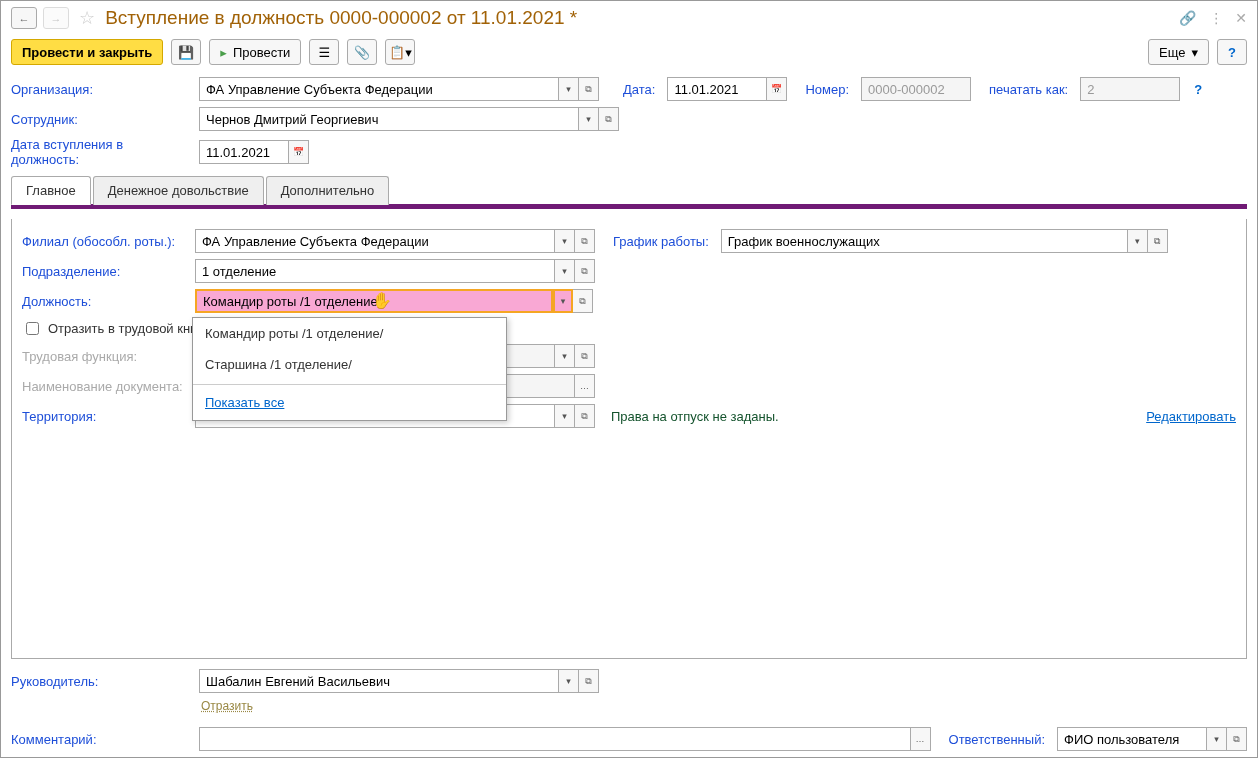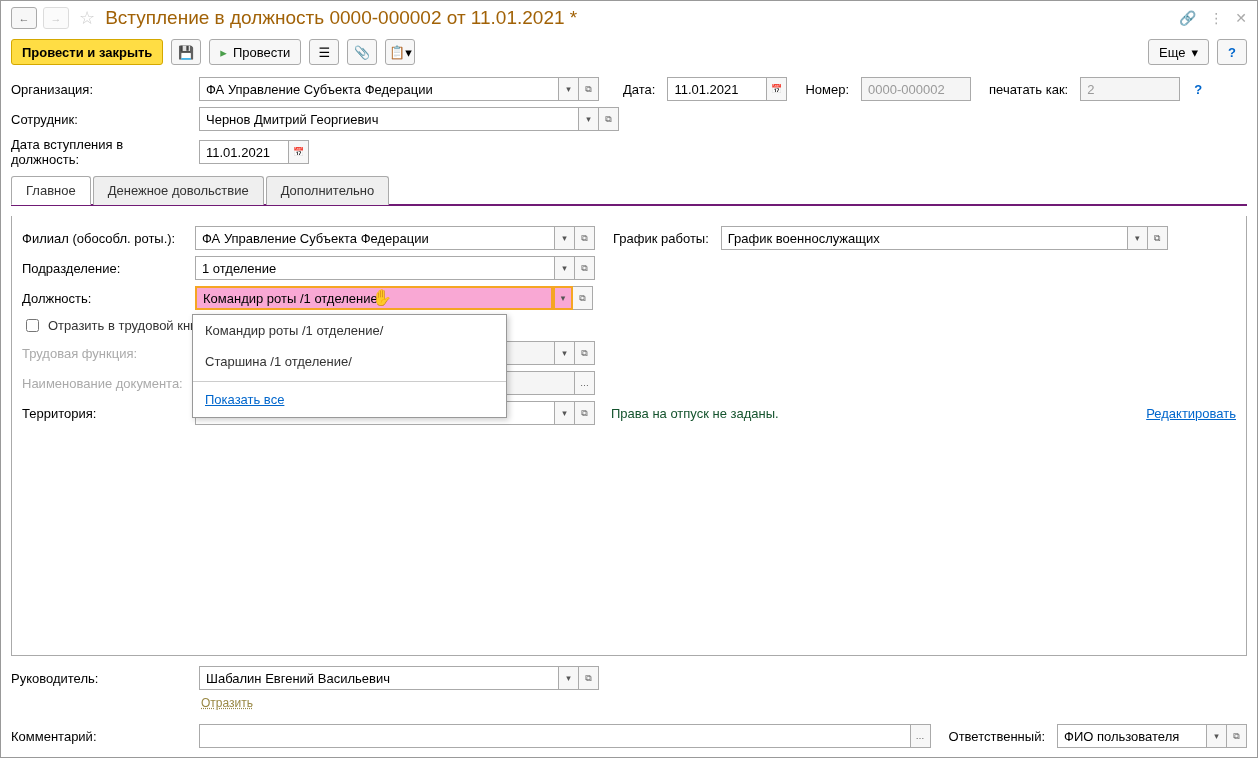--- a/index.html
+++ b/index.html
@@ -11,29 +11,29 @@
 .title-text { font-size: 19px; font-weight: normal; color: #a16207; flex: 1; }
 .title-actions { display: flex; gap: 12px; align-items: center; color: #aaa; }
 .title-actions span { cursor: pointer; font-size: 14px; }
 .toolbar { display: flex; align-items: center; padding: 4px 10px 8px; gap: 8px; }
 .btn { border: 1px solid #aaa; background: #f7f7f7; border-radius: 3px; padding: 4px 10px; height: 26px; display: inline-flex; align-items: center; gap: 6px; cursor: pointer; font-size: 13px; }
 .btn-primary { background: #ffdd44; border-color: #d4a800; font-weight: bold; }
 .btn-icon { width: 30px; padding: 0; justify-content: center; }
 .spacer { flex: 1; }
 .form-area { padding: 4px 10px; }
 .form-row { display: flex; align-items: center; margin-bottom: 6px; gap: 8px; }
-.label { width: 180px; font-size: 13px; color: #000000; flex-shrink: 0; }
+.label { width: 180px; font-size: 13px; color: #1d4ed8; flex-shrink: 0; }
 .label-short { width: auto; margin-right: 4px; }
 .label-disabled { color: #aaa; }
 .input-group { display: flex; align-items: stretch; }
 .input-field { border: 1px solid #aaa; padding: 3px 6px; height: 24px; font-size: 13px; background: #fff; }
 .input-field:read-only { background: #f5f5f5; }
 .input-disabled { background: #f5f5f5; color: #999; }
 .input-btn { width: 20px; height: 24px; border: 1px solid #aaa; border-left: none; background: #f7f7f7; display: inline-flex; align-items: center; justify-content: center; cursor: pointer; font-size: 9px; color: #555; }
-.tabs { display: flex; border-bottom: 2px solid #701a75; margin: 8px 0 10px; }
+.tabs { display: flex; border-bottom: 5px solid #701a75; margin: 8px 0 10px; }
 .tab { padding: 6px 14px; border: 1px solid #aaa; border-bottom: none; background: #efefef; margin-right: 2px; cursor: pointer; border-radius: 3px 3px 0 0; position: relative; top: 1px; }
 .tab.active { background: #fff; border-bottom: 1px solid #fff; }
 .tab-content { border: 1px solid #aaa; border-top: none; padding: 10px; min-height: 440px; }
 .checkbox-row { display: flex; align-items: center; gap: 6px; margin-bottom: 6px; }
 .link { color: #0066cc; text-decoration: underline; cursor: pointer; }
 .link-brown { color: #998844; text-decoration: underline dotted; cursor: pointer; font-size: 12px; margin-left: 190px; }
 .active-input { border: 2px solid #f5a623 !important; background: #f9a8d4; }
 .dropdown { position: absolute; background: #fff; border: 1px solid #999; box-shadow: 2px 2px 6px rgba(0,0,0,0.2); z-index: 100; width: 315px; }
 .dropdown-item { padding: 8px 12px; cursor: pointer; }
 .dropdown-sep { border-top: 1px solid #ccc; margin: 4px 0 0; }

